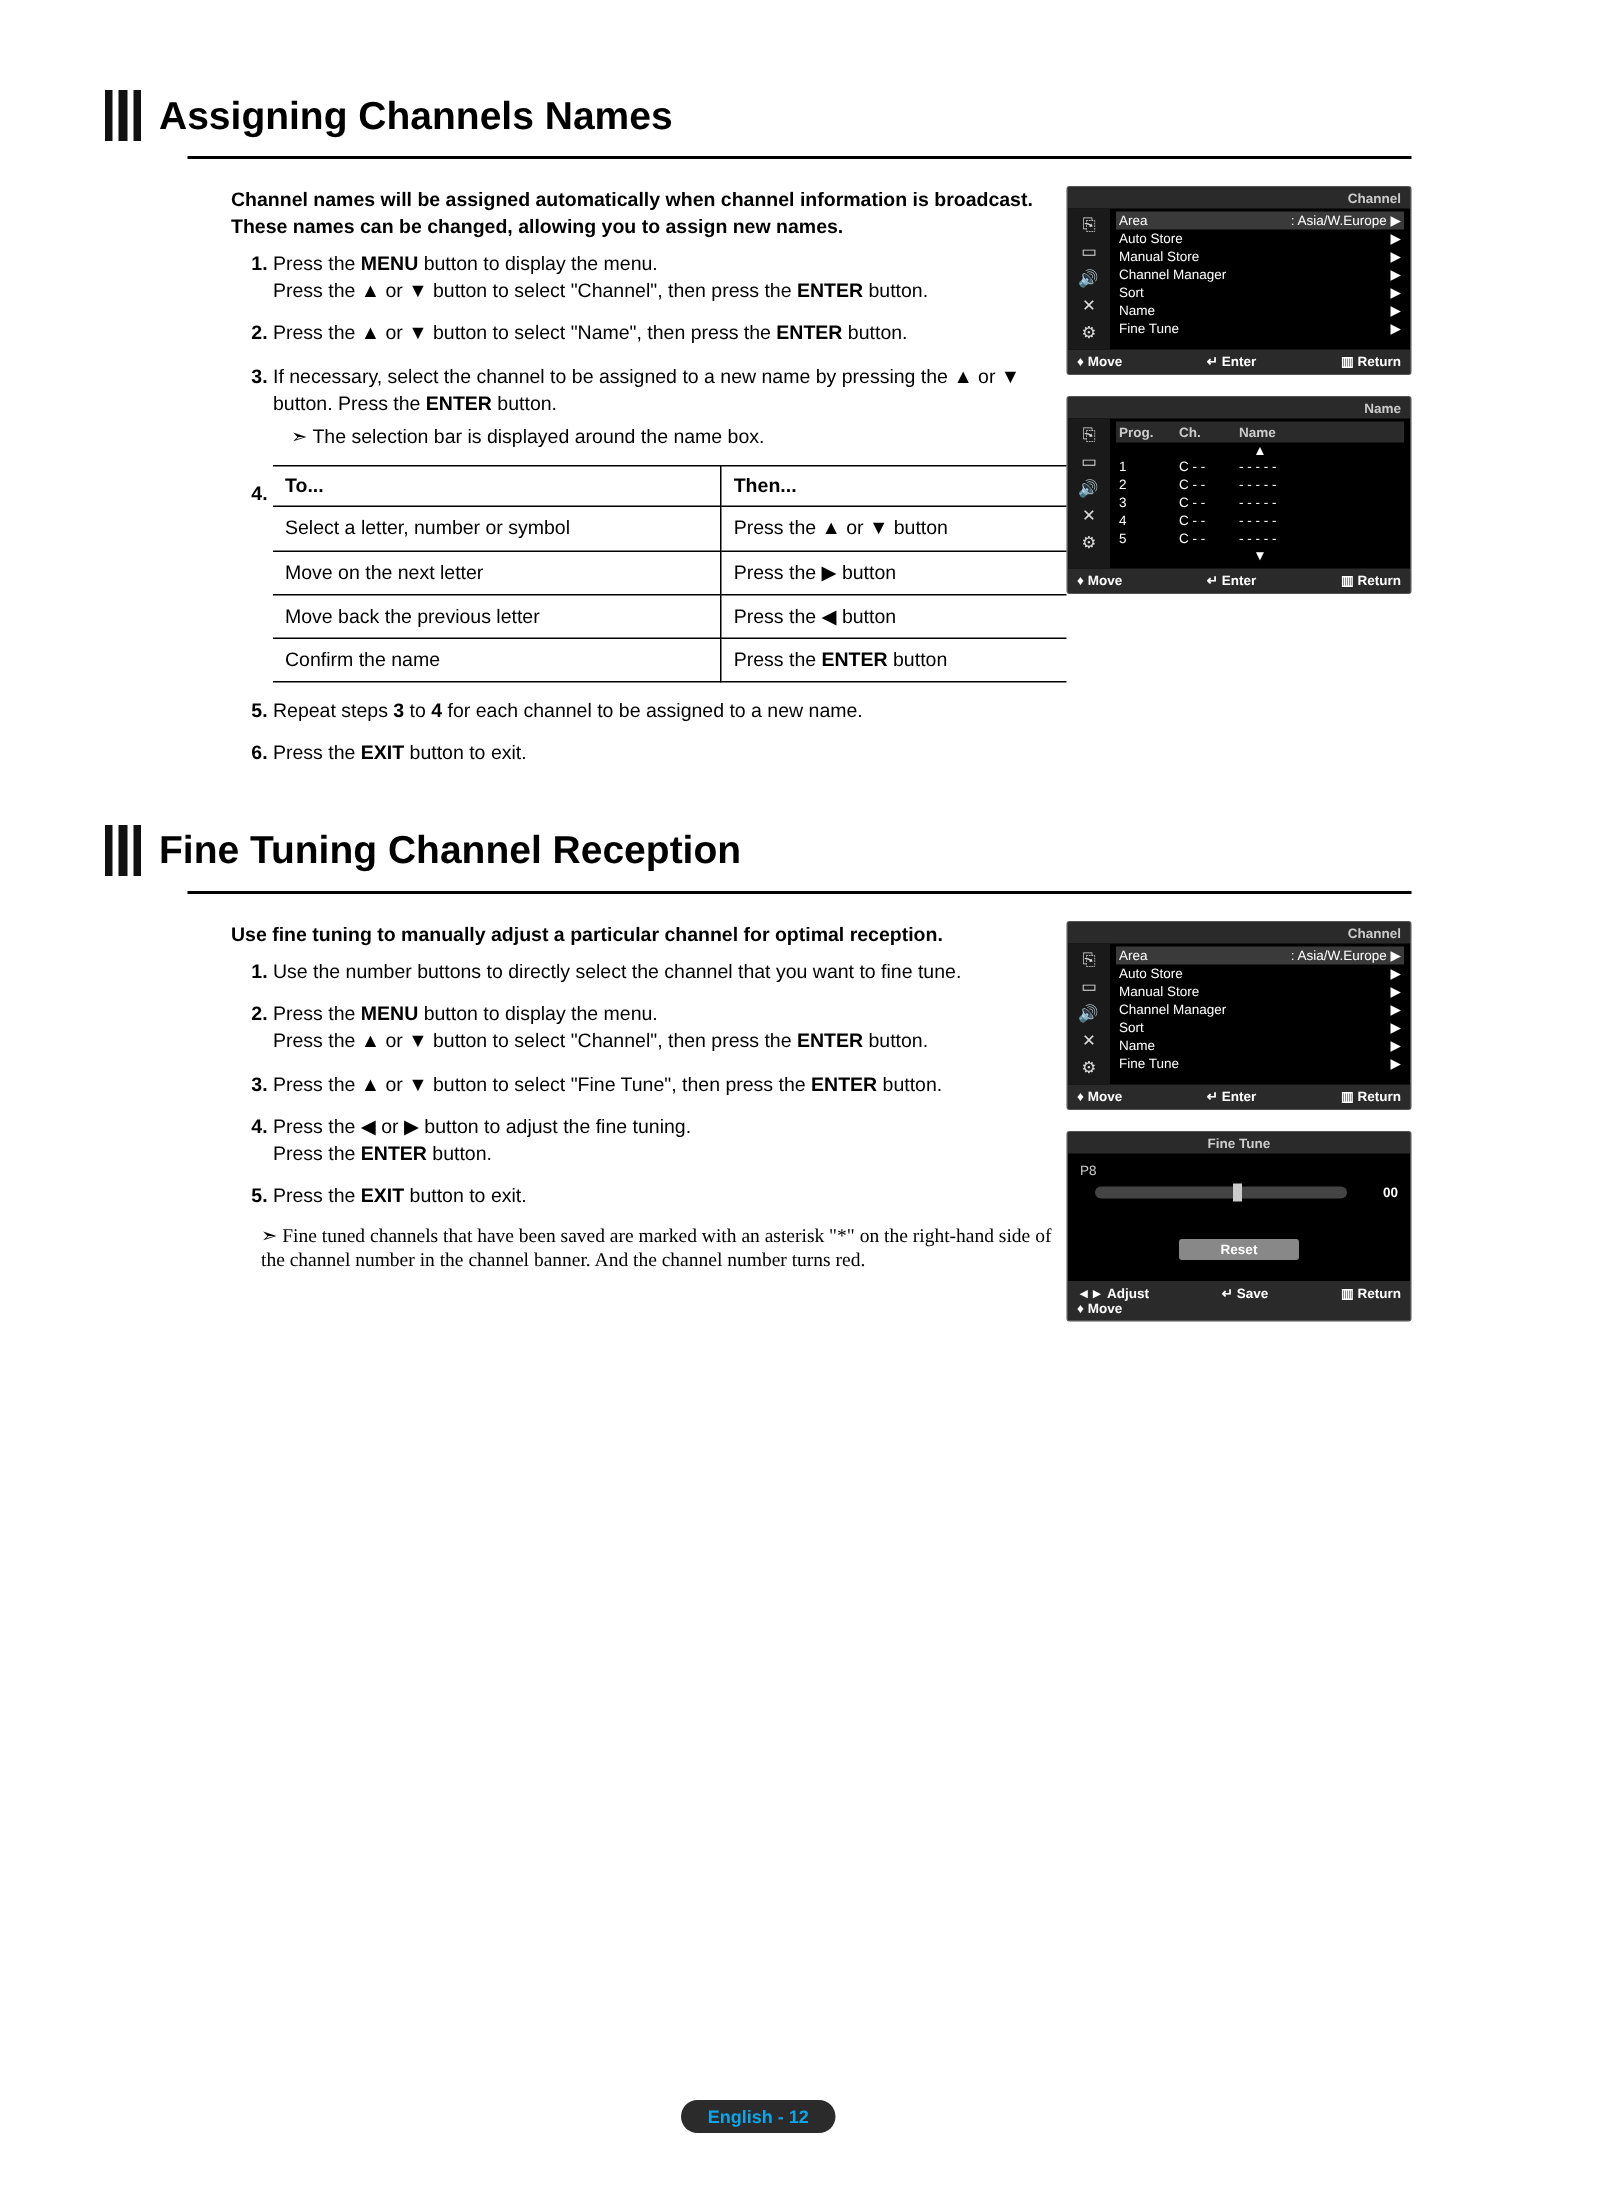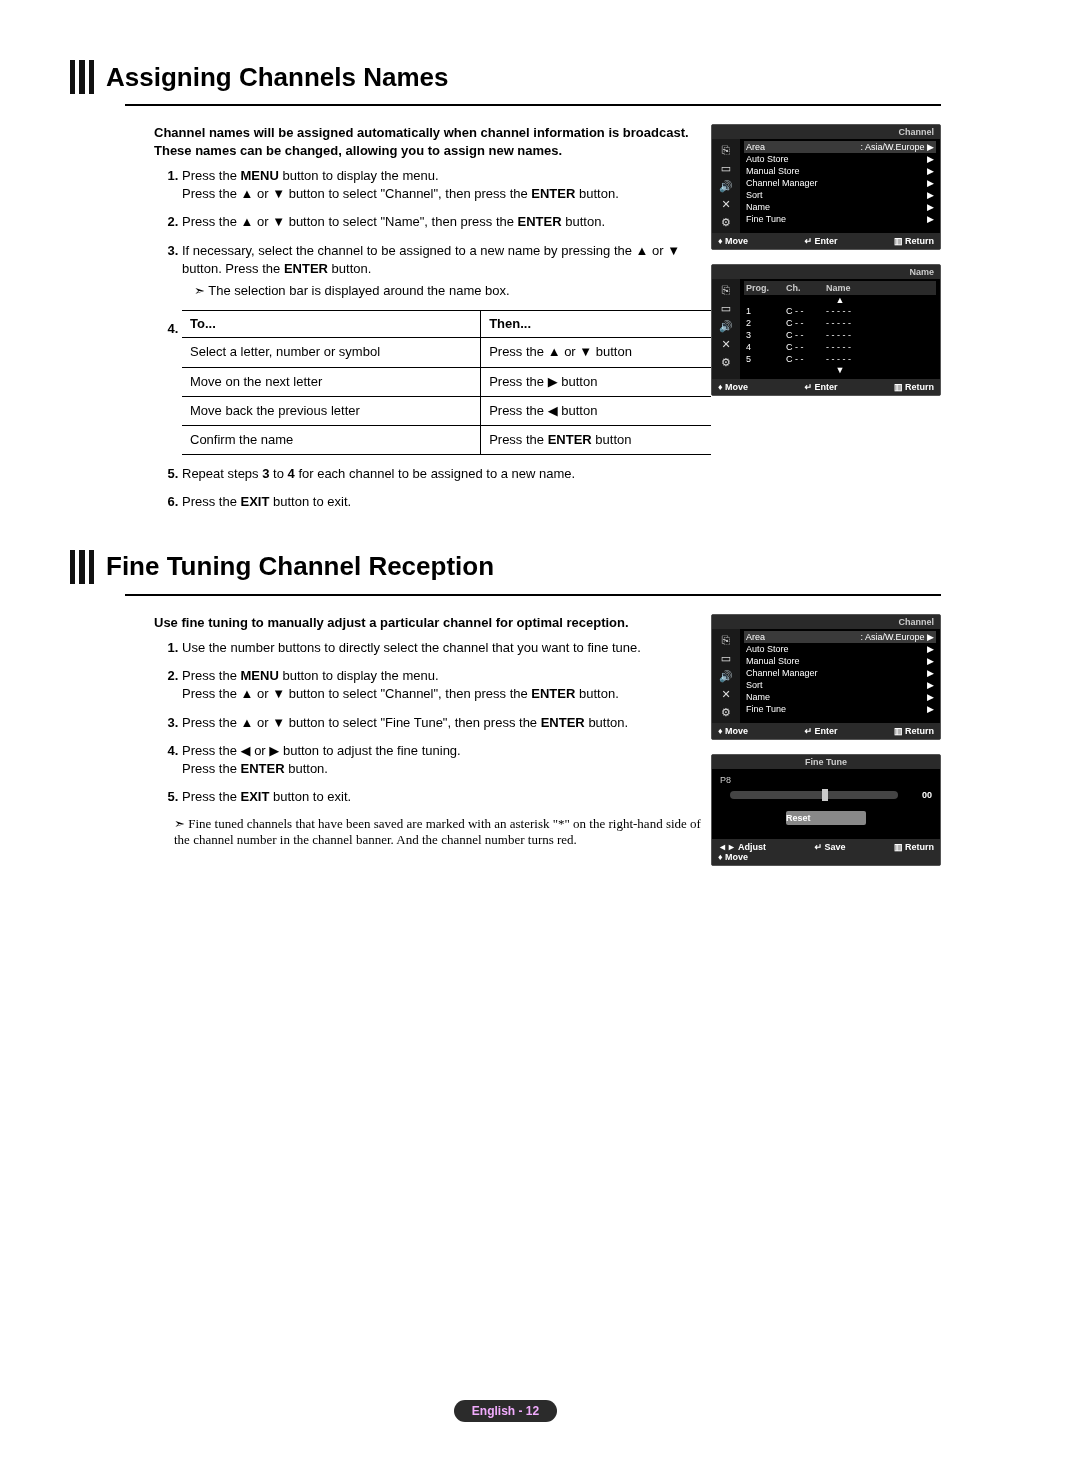--- a/index.html
+++ b/index.html
@@ -196,39 +196,40 @@
   .ft-osd .slider .knob {
     position: absolute;
     left: 55%;
     top: -2px;
     width: 6px;
     height: 12px;
     background: #ccc;
   }
   .ft-osd .reset-btn {
     width: 80px;
-    margin: 6px auto 8px auto;
+    margin: 21px auto 8px auto;
     background: #888;
+    text-align: center;
     font-weight: bold;
     color: #fff;
     border-radius: 2px;
     padding: 2px 0;
     font-size: 9px;
   }
   .page-foot {
     position: absolute;
     bottom: 50px;
     left: 0;
     width: 100%;
     text-align: center;
   }
   .page-foot .lbl {
     display: inline-block;
     background: #2b2b2b;
-    color: #f0abfc;
+    color: #0ea5e9;
     font-weight: bold;
     border-radius: 12px;
     padding: 4px 18px;
     font-size: 12px;
   }
   .gap {
     height: 28px;
   }
 </style>
 </head>

